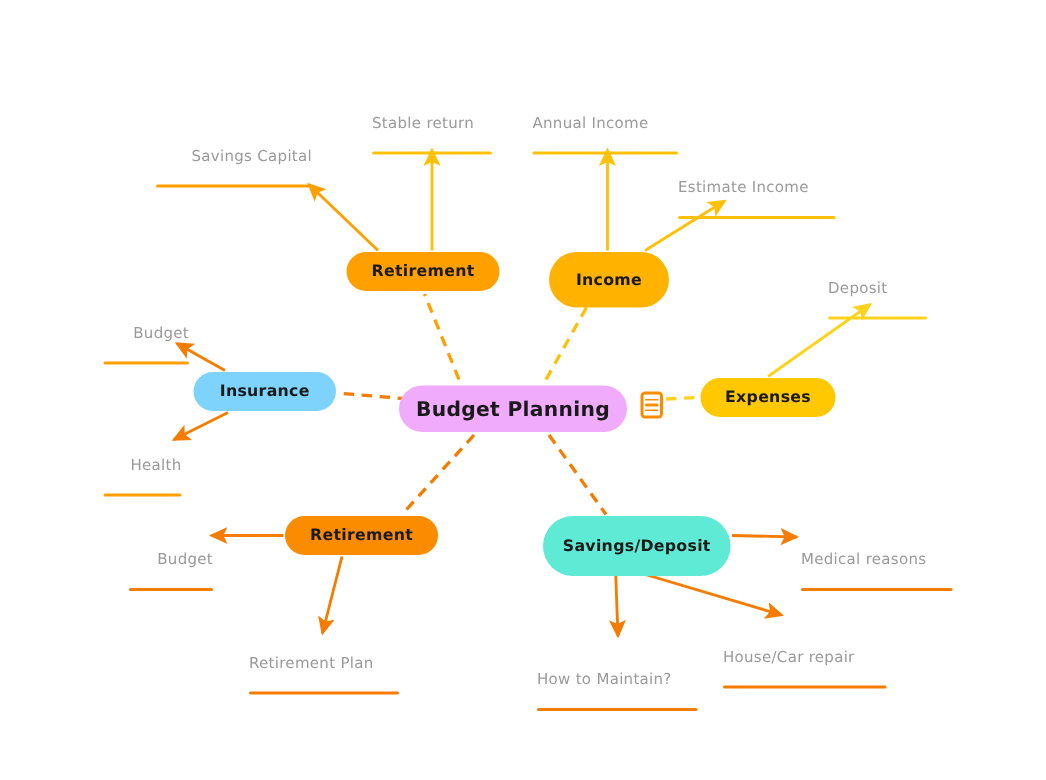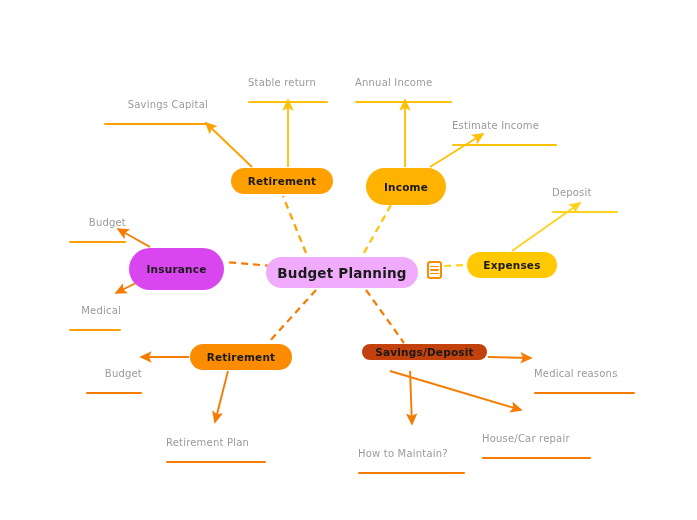--- a/index.html
+++ b/index.html
@@ -139,39 +139,39 @@
       </div>
       <div class="leaf leaf-right" style="left: 452px; top: 126px; width: 105px; height: 20px;">
         <span class="leaf-text">Estimate Income</span>
         <span class="leaf-rule" style="background: rgb(255, 193, 7);"></span>
       </div>
       <div class="node node-branch" style="left: 467px; top: 252px; width: 90px; height: 26px; background: rgb(255, 200, 0); text-align: right;">Expenses</div>
       <div class="leaf leaf-right" style="left: 552px; top: 193px; width: 66px; height: 20px;">
         <span class="leaf-text">Deposit</span>
         <span class="leaf-rule" style="background: rgb(255, 210, 30);"></span>
       </div>
-      <div class="node node-branch" style="left: 129px; top: 248px; width: 95px; height: 42px; background: #d946ef; text-align: center;">Insurance</div>
+      <div class="node node-branch" style="left: 129px; top: 248px; width: 95px; height: 26px; background: #7dd3fc; text-align: center;">Insurance</div>
       <div class="leaf leaf-left" style="left: 69px; top: 223px; width: 57px; height: 20px;">
         <span class="leaf-text">Budget</span>
         <span class="leaf-rule" style="background: rgb(255, 160, 0);"></span>
       </div>
       <div class="leaf leaf-left" style="left: 69px; top: 311px; width: 52px; height: 20px;">
-        <span class="leaf-text">Medical</span>
+        <span class="leaf-text">Health</span>
         <span class="leaf-rule" style="background: rgb(255, 160, 0);"></span>
       </div>
       <div class="node node-branch" style="left: 190px; top: 344px; width: 102px; height: 26px; background: rgb(251, 140, 0);">Retirement</div>
       <div class="leaf leaf-left" style="left: 86px; top: 374px; width: 56px; height: 20px;">
         <span class="leaf-text">Budget</span>
         <span class="leaf-rule" style="background: rgb(245, 124, 0);"></span>
       </div>
       <div class="leaf leaf-right" style="left: 166px; top: 443px; width: 100px; height: 20px;">
         <span class="leaf-text">Retirement Plan</span>
         <span class="leaf-rule" style="background: rgb(245, 124, 0);"></span>
       </div>
-      <div class="node node-branch" style="left: 362px; top: 344px; width: 125px; height: 16px; background: #c2410c;">Savings/Deposit</div>
+      <div class="node node-branch" style="left: 362px; top: 344px; width: 125px; height: 40px; background: #5eead4;">Savings/Deposit</div>
       <div class="leaf leaf-right" style="left: 534px; top: 374px; width: 101px; height: 20px;">
         <span class="leaf-text">Medical reasons</span>
         <span class="leaf-rule" style="background: rgb(245, 124, 0);"></span>
       </div>
       <div class="leaf leaf-right" style="left: 482px; top: 439px; width: 109px; height: 20px;">
         <span class="leaf-text">House/Car repair</span>
         <span class="leaf-rule" style="background: rgb(245, 124, 0);"></span>
       </div>
       <div class="leaf leaf-right" style="left: 358px; top: 454px; width: 107px; height: 20px;">
         <span class="leaf-text">How to Maintain?</span>

